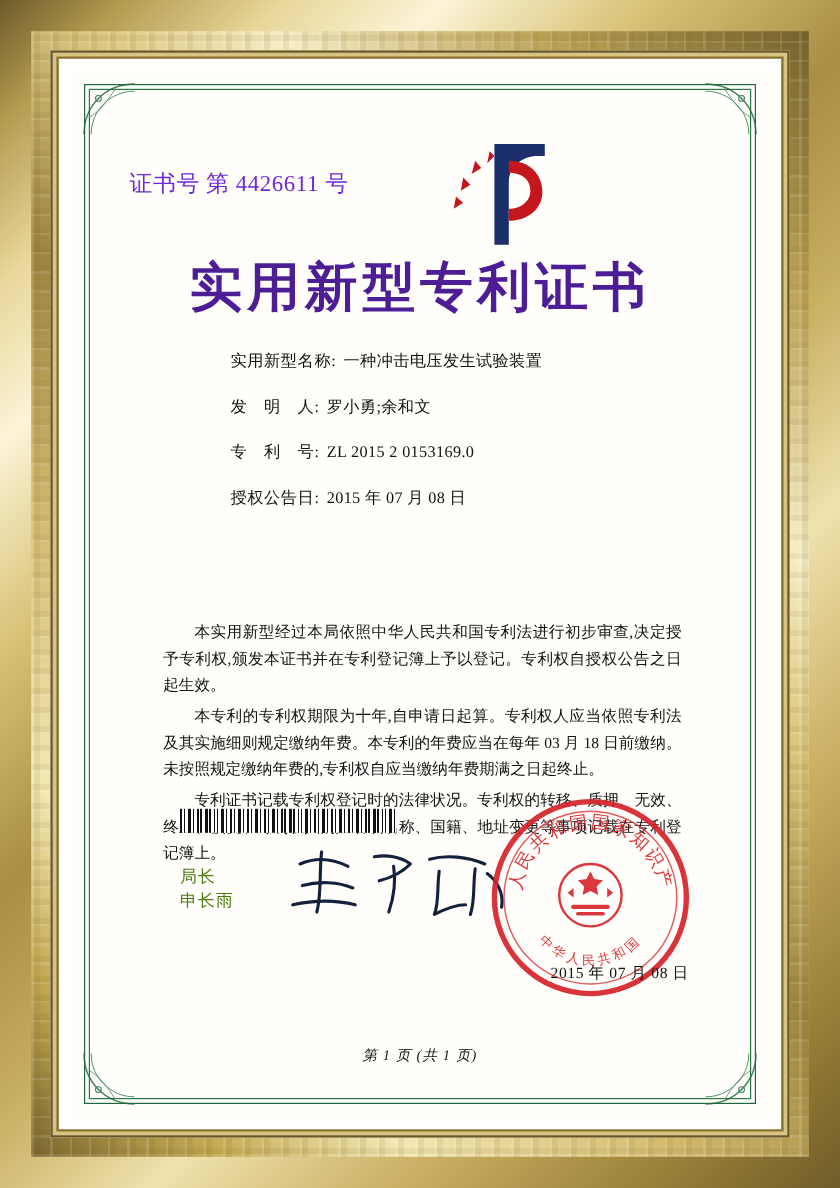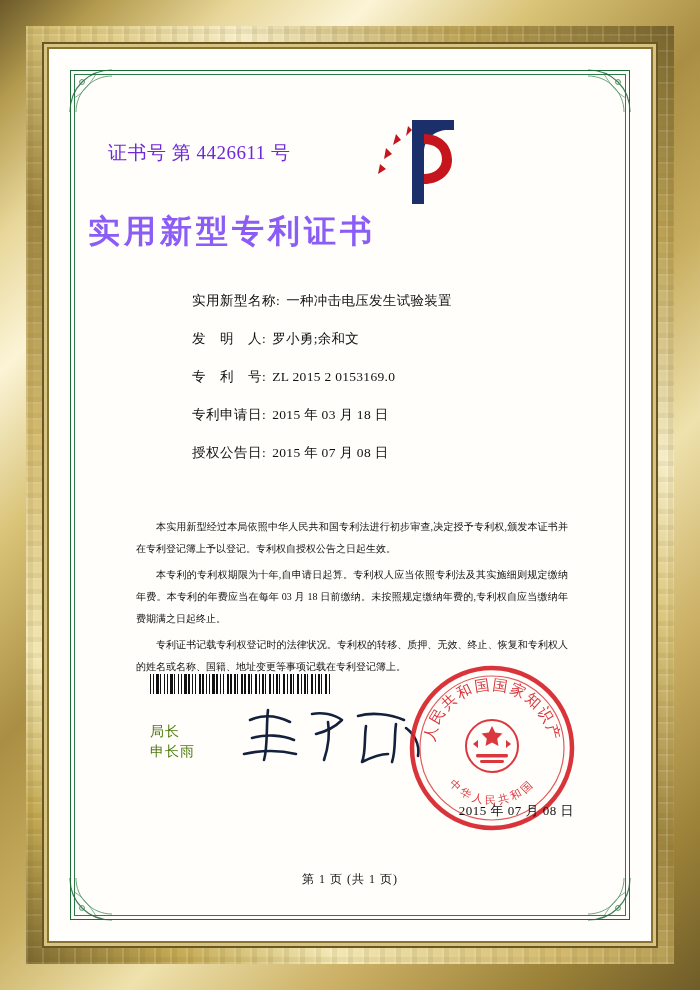--- a/index.html
+++ b/index.html
@@ -120,24 +120,25 @@
     top: 16px;
     width: 104px;
     height: 104px;
   }
 
   .title {
     position: absolute;
     top: 126px;
     left: 0;
     right: 0;
-    font-size: 32px;
+    text-align: center;
+    font-size: 44px;
     font-weight: bold;
     letter-spacing: 4px;
-    color: #8b5cf6;
+    color: #4c1d95;
     font-family: "DejaVu Serif", "Liberation Serif", serif;
   }
 
   
   .fields {
     position: absolute;
     top: 208px;
     left: 56px;
     right: 40px;
   }
@@ -158,21 +159,21 @@
     white-space: nowrap;
     letter-spacing: .3px;
   }
 
   
   .body-text {
     position: absolute;
     top: 432px;
     left: 48px;
     right: 44px;
-    font-size: 10px;
+    font-size: 13px;
     line-height: 22px;
     color: #111;
     text-align: justify;
   }
   .body-text p {
     margin: 0 0 4px 0;
     text-indent: 2em;
   }
 
   
@@ -229,20 +230,21 @@
 
   .page-no {
     position: absolute;
     bottom: 22px;
     left: 0;
     right: 0;
     text-align: center;
     font-size: 12px;
     color: #111;
     letter-spacing: 1px;
+    font-style: italic;
   }
 </style>
 </head>
 <body>
 
 <div class="certificate">
   <div class="frame-inner">
     <div class="frame-bevel">
       <div class="page">
 
@@ -308,24 +310,20 @@
               <span class="k">实用新型名称:</span>
               <span class="v">一种冲击电压发生试验装置</span>
             </div>
             <div class="field">
               <span class="k">发　明　人:</span>
               <span class="v">罗小勇;余和文</span>
             </div>
             <div class="field">
               <span class="k">专　利　号:</span>
               <span class="v">ZL 2015 2 0153169.0</span>
-            </div>
-            <div class="field">
-              <span class="k">专利申请日:</span>
-              <span class="v">2015 年 03 月 18 日</span>
             </div>
             <div class="field">
               <span class="k">授权公告日:</span>
               <span class="v">2015 年 07 月 08 日</span>
             </div>
           </div>
 
           <div class="body-text">
             <p>本实用新型经过本局依照中华人民共和国专利法进行初步审查,决定授予专利权,颁发本证书并在专利登记簿上予以登记。专利权自授权公告之日起生效。</p>
             <p>本专利的专利权期限为十年,自申请日起算。专利权人应当依照专利法及其实施细则规定缴纳年费。本专利的年费应当在每年 03 月 18 日前缴纳。未按照规定缴纳年费的,专利权自应当缴纳年费期满之日起终止。</p>

